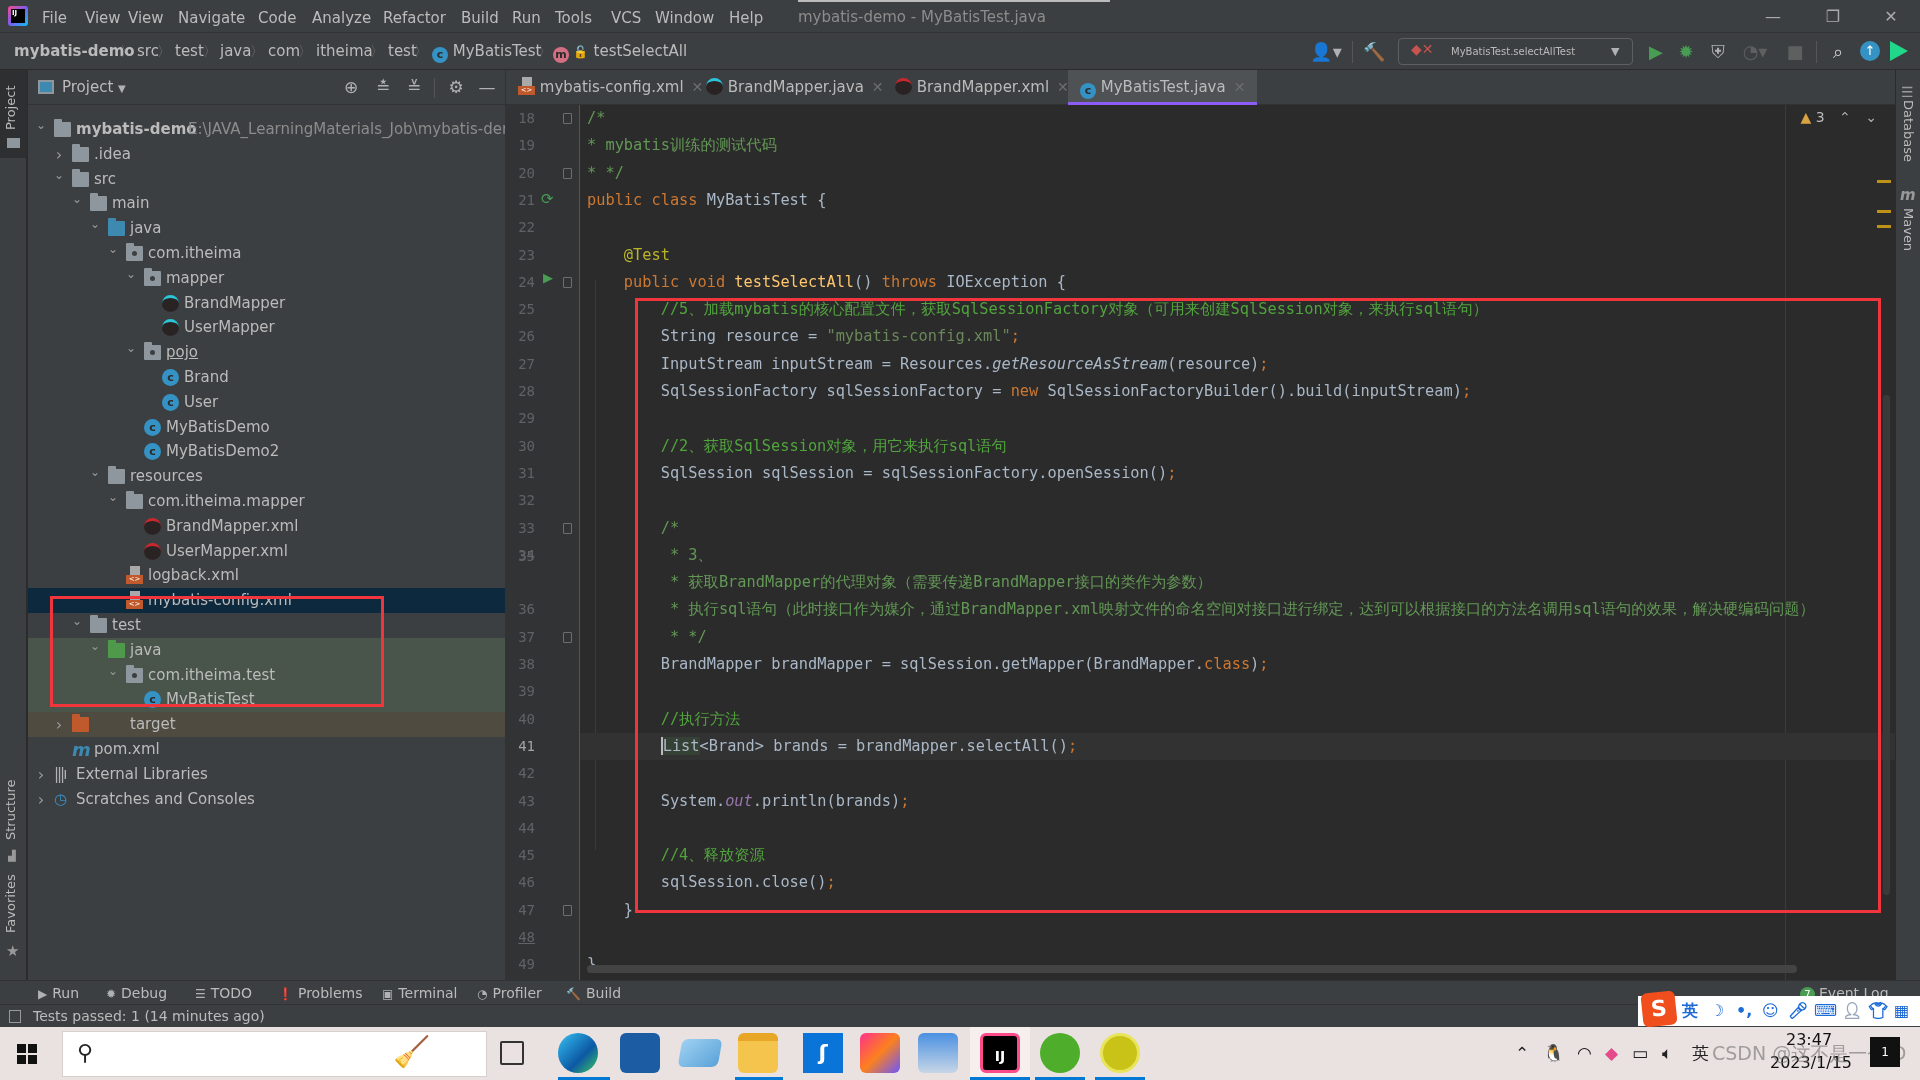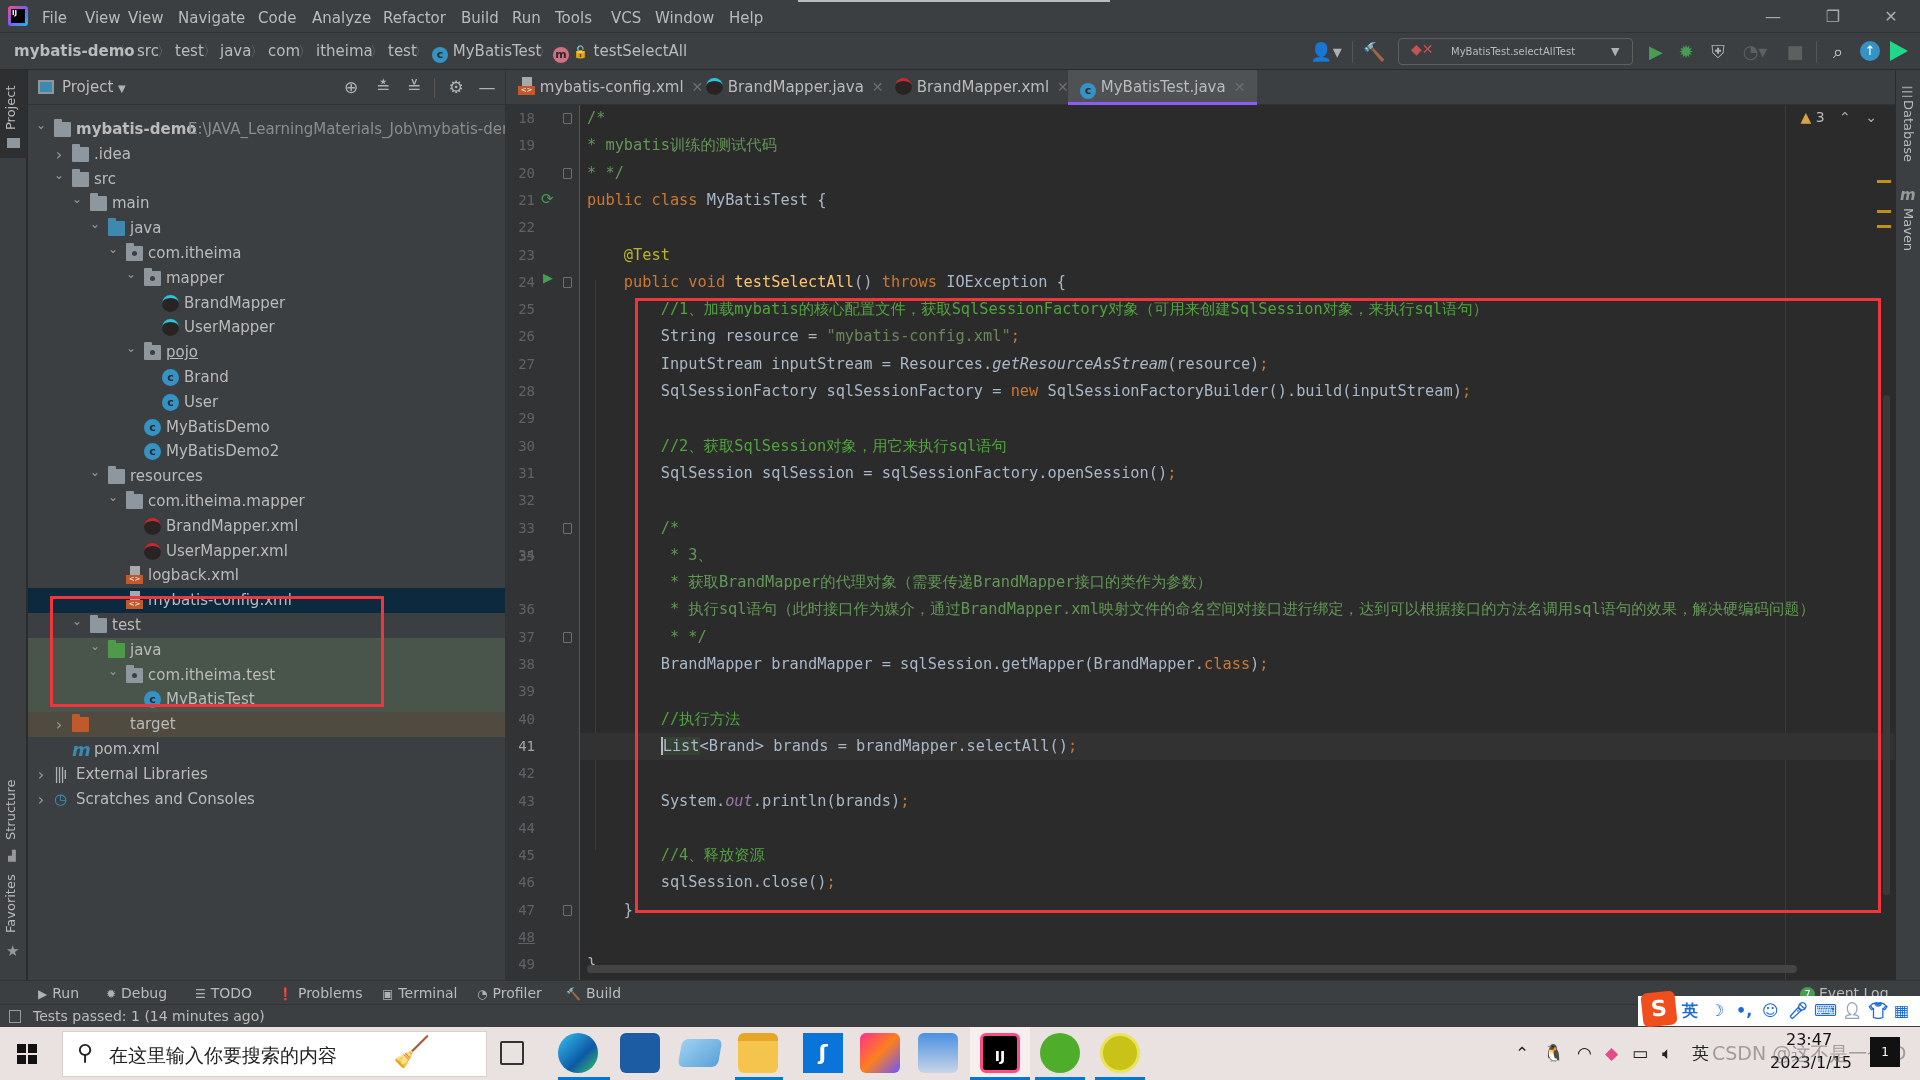--- a/index.html
+++ b/index.html
@@ -138,20 +138,21 @@
   <div class="abs menu" style="left:258px">Code</div>
   <div class="abs menu" style="left:312px">Analyze</div>
   <div class="abs menu" style="left:383px">Refactor</div>
   <div class="abs menu" style="left:461px">Build</div>
   <div class="abs menu" style="left:512px">Run</div>
   <div class="abs menu" style="left:555px">Tools</div>
   <div class="abs menu" style="left:611px">VCS</div>
   <div class="abs menu" style="left:655px">Window</div>
   <div class="abs menu" style="left:729px">Help</div>
   <div id="title-underline" class="abs"></div>
+  <div id="window-title" class="abs">mybatis-demo - MyBatisTest.java</div>
   <div class="abs winbtn" style="left:1750px">—</div>
   <div class="abs winbtn" style="left:1810px">❐</div>
   <div class="abs winbtn" style="left:1868px">✕</div>
 </div>
 
 <div id="navbar" class="abs">
   <div class="abs crumb" style="left:14px;font-weight:bold">mybatis-demo</div>
   <div class="abs crumb-sep" style="left:120px">〉</div>
   <div class="abs crumb" style="left:137px">src</div>
   <div class="abs crumb-sep" style="left:157px">〉</div>
@@ -415,21 +416,21 @@
   <div id="right-margin"></div>
   <div id="indent-guide"></div>
   <div id="code">
       <div class="code-line" style="top: 0px;"><span class="cm">/*</span></div>
       <div class="code-line" style="top: 27.3px;"><span class="cm">* mybatis训练的测试代码</span></div>
       <div class="code-line" style="top: 54.6px;"><span class="cm">* */</span></div>
       <div class="code-line" style="top: 81.9px;"><span class="kw">public class </span>MyBatisTest {</div>
       <div class="code-line" style="top: 109.2px;"></div>
       <div class="code-line" style="top: 136.5px;">    <span class="ann">@Test</span></div>
       <div class="code-line" style="top: 163.8px;">    <span class="kw">public void </span><span class="fn">testSelectAll</span>() <span class="kw">throws </span>IOException {</div>
-      <div class="code-line" style="top: 191.1px;">        <span class="lc">//1、加载mybatis的核心配置文件，获取SqlSessionFactory对象（可用来创建SqlSession对象，来执行sql语句）</span></div>
+      <div class="code-line" style="top: 191.1px;">        <span class="lc">//5、加载mybatis的核心配置文件，获取SqlSessionFactory对象（可用来创建SqlSession对象，来执行sql语句）</span></div>
       <div class="code-line" style="top: 218.4px;">        String resource = <span class="str">"mybatis-config.xml"</span><span class="kw">;</span></div>
       <div class="code-line" style="top: 245.7px;">        InputStream inputStream = Resources.<span class="ital">getResourceAsStream</span>(resource)<span class="kw">;</span></div>
       <div class="code-line" style="top: 273px;">        SqlSessionFactory sqlSessionFactory = <span class="kw">new </span>SqlSessionFactoryBuilder().build(inputStream)<span class="kw">;</span></div>
       <div class="code-line" style="top: 300.3px;"></div>
       <div class="code-line" style="top: 327.6px;">        <span class="lc">//2、获取SqlSession对象，用它来执行sql语句</span></div>
       <div class="code-line" style="top: 354.9px;">        SqlSession sqlSession = sqlSessionFactory.openSession()<span class="kw">;</span></div>
       <div class="code-line" style="top: 382.2px;"></div>
       <div class="code-line" style="top: 409.5px;">        <span class="cm">/*</span></div>
       <div class="code-line" style="top: 436.8px;">        <span class="cm"> * 3、</span></div>
       <div class="code-line" style="top: 464.1px;">        <span class="cm"> * 获取BrandMapper的代理对象（需要传递BrandMapper接口的类作为参数）</span></div>
@@ -496,21 +497,20 @@
 
 <div id="taskbar" class="abs">
   <div id="start-btn">
       <i></i>
       <i></i>
       <i></i>
       <i></i>
     </div>
   <div id="task-search">
     <span id="task-search-icon">⚲</span>
-    <span id="task-search-text">在这里输入你要搜索的内容</span>
     <span style="position:absolute;left:330px;top:2px;font-size:30px">🧹</span>
   </div>
   <div class="task-app" style="left:500px;top:14px;width:24px;height:24px;border:2px solid #333;border-radius:2px;background:transparent"></div>
   <div class="task-app" style="left:558px;border-radius:50%;background:linear-gradient(135deg,#36c1f2,#0c59a4 60%,#3cc761)"></div>
   <div class="task-app-ul" style="left:558px;width:52px"></div>
   <div class="task-app" style="left:620px;background:#1b5ca3"></div>
   <div class="task-app" style="left:680px;background:linear-gradient(135deg,#9fd1f2,#5aa2d8);transform:skewX(-10deg);height:28px;top:12px"></div>
   <div class="task-app" style="left:738px;background:#f4c44c;border-top:8px solid #e7a626"></div>
   <div class="task-app-ul" style="left:735px;width:48px"></div>
   <div class="task-app" style="left:803px;background:#0a74d9;border-radius:0;color:#fff;text-align:center;line-height:40px;font-size:22px;font-weight:bold">ʃ</div>

